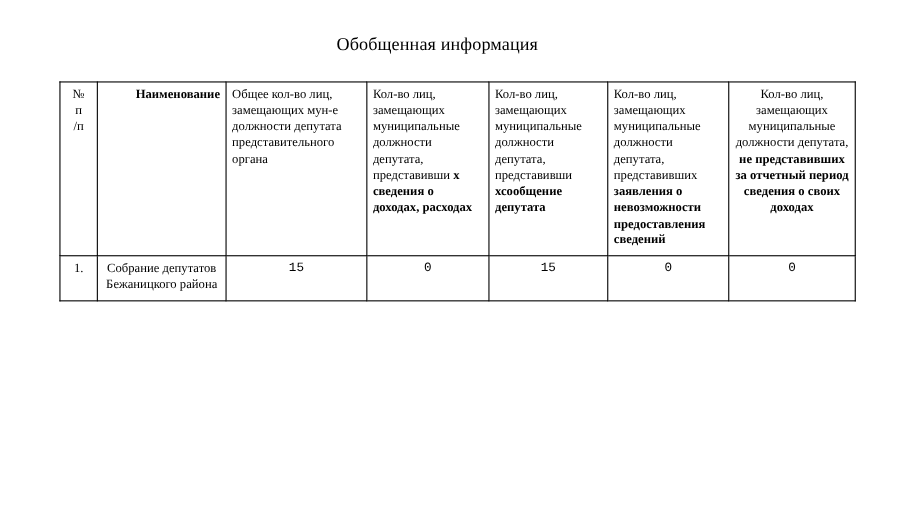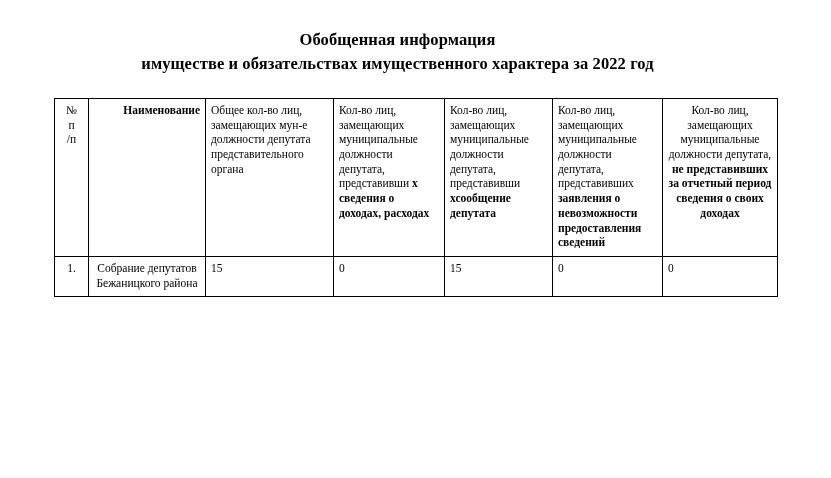--- a/index.html
+++ b/index.html
@@ -20,21 +20,21 @@
     height: 478px;
     background: #ffffff;
     box-sizing: border-box;
   }
   .doc-title {
     margin: 0;
     padding: 28px 70px 0 34px;
     text-align: center;
     font-size: 16.5px;
     line-height: 1.45;
-    font-weight: 700;
+    font-weight: 400;
     letter-spacing: 0.1px;
   }
   .doc-title .line {
     display: block;
   }
   .table-wrap {
     margin: 22px 54px 0 54px;
   }
   table.report {
     border-collapse: collapse;
@@ -80,32 +80,32 @@
   }
   td.cell-num {
     text-align: center;
     font-size: 11.5px;
   }
   td.cell-name {
     text-align: center;
     font-size: 11.5px;
   }
   td.cell-val {
-    text-align: left;
+    text-align: center;
     font-size: 12px;
+    font-family: Liberation Mono, monospace;
   }
 </style>
 </head>
 <body>
 
 <div class="page">
 
   <div class="doc-title">
     <span class="line">Обобщенная информация</span>
-    <span class="line">имуществе и обязательствах имущественного характера за 2022 год</span>
   </div>
 
   <div class="table-wrap">
     <table class="report">
       <colgroup>
         <col class="c0">
         <col class="c1">
         <col class="c2">
         <col class="c3">
         <col class="c4">

